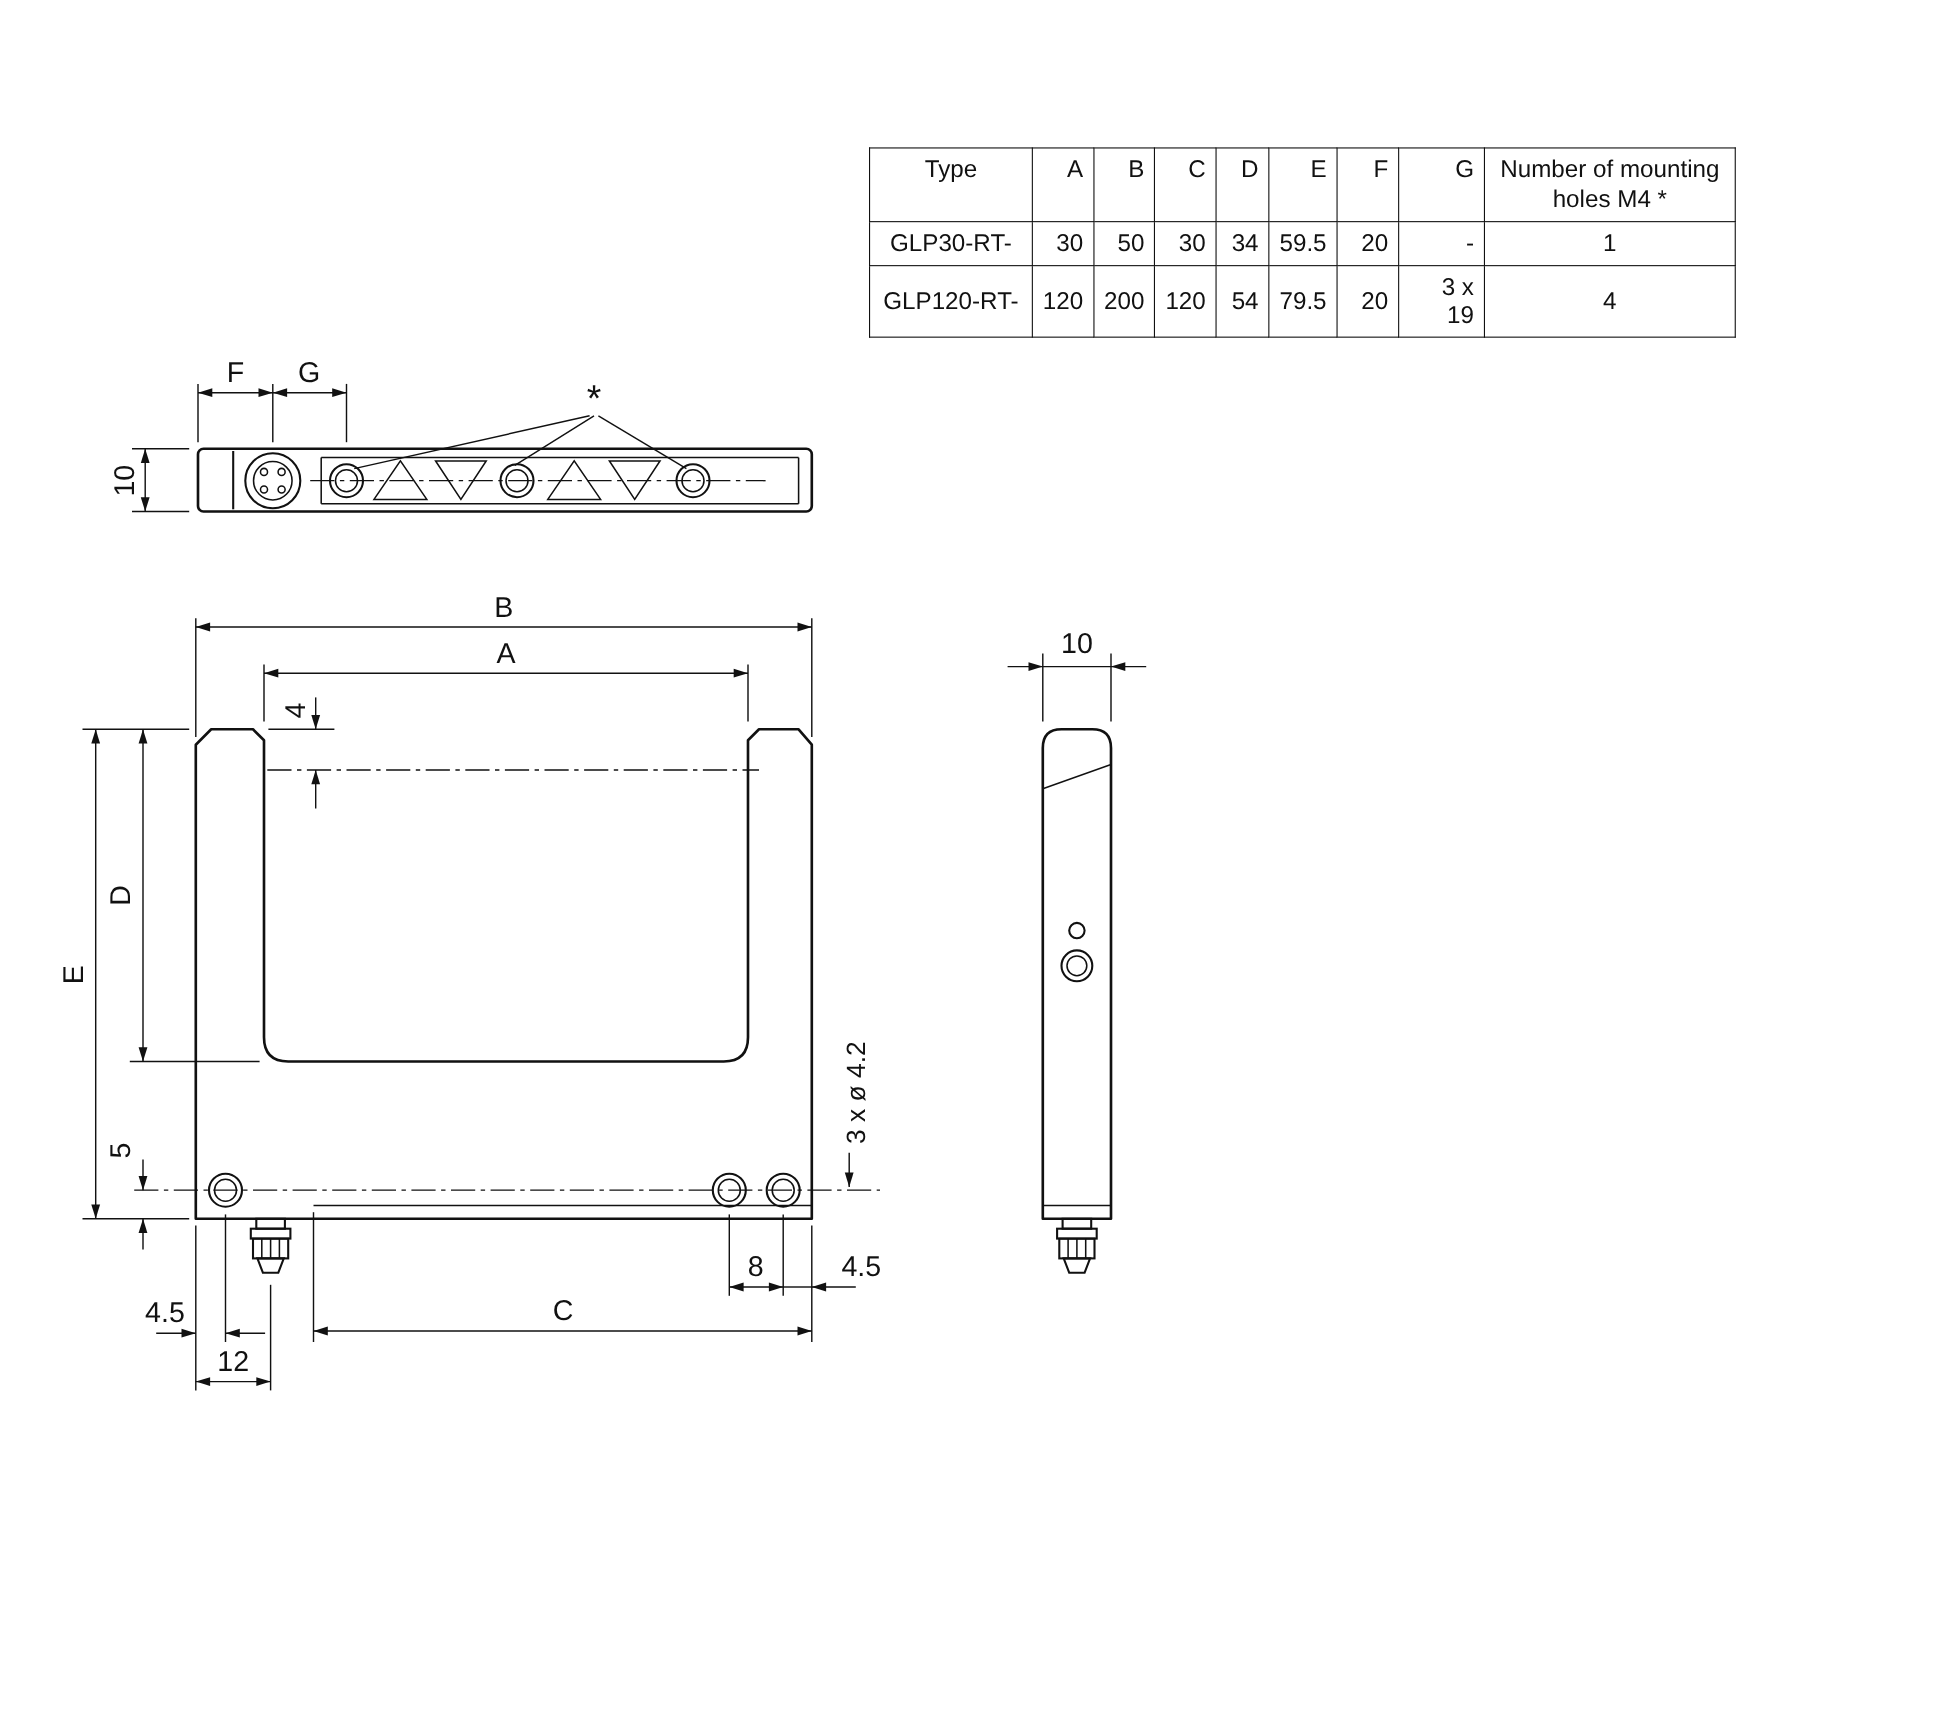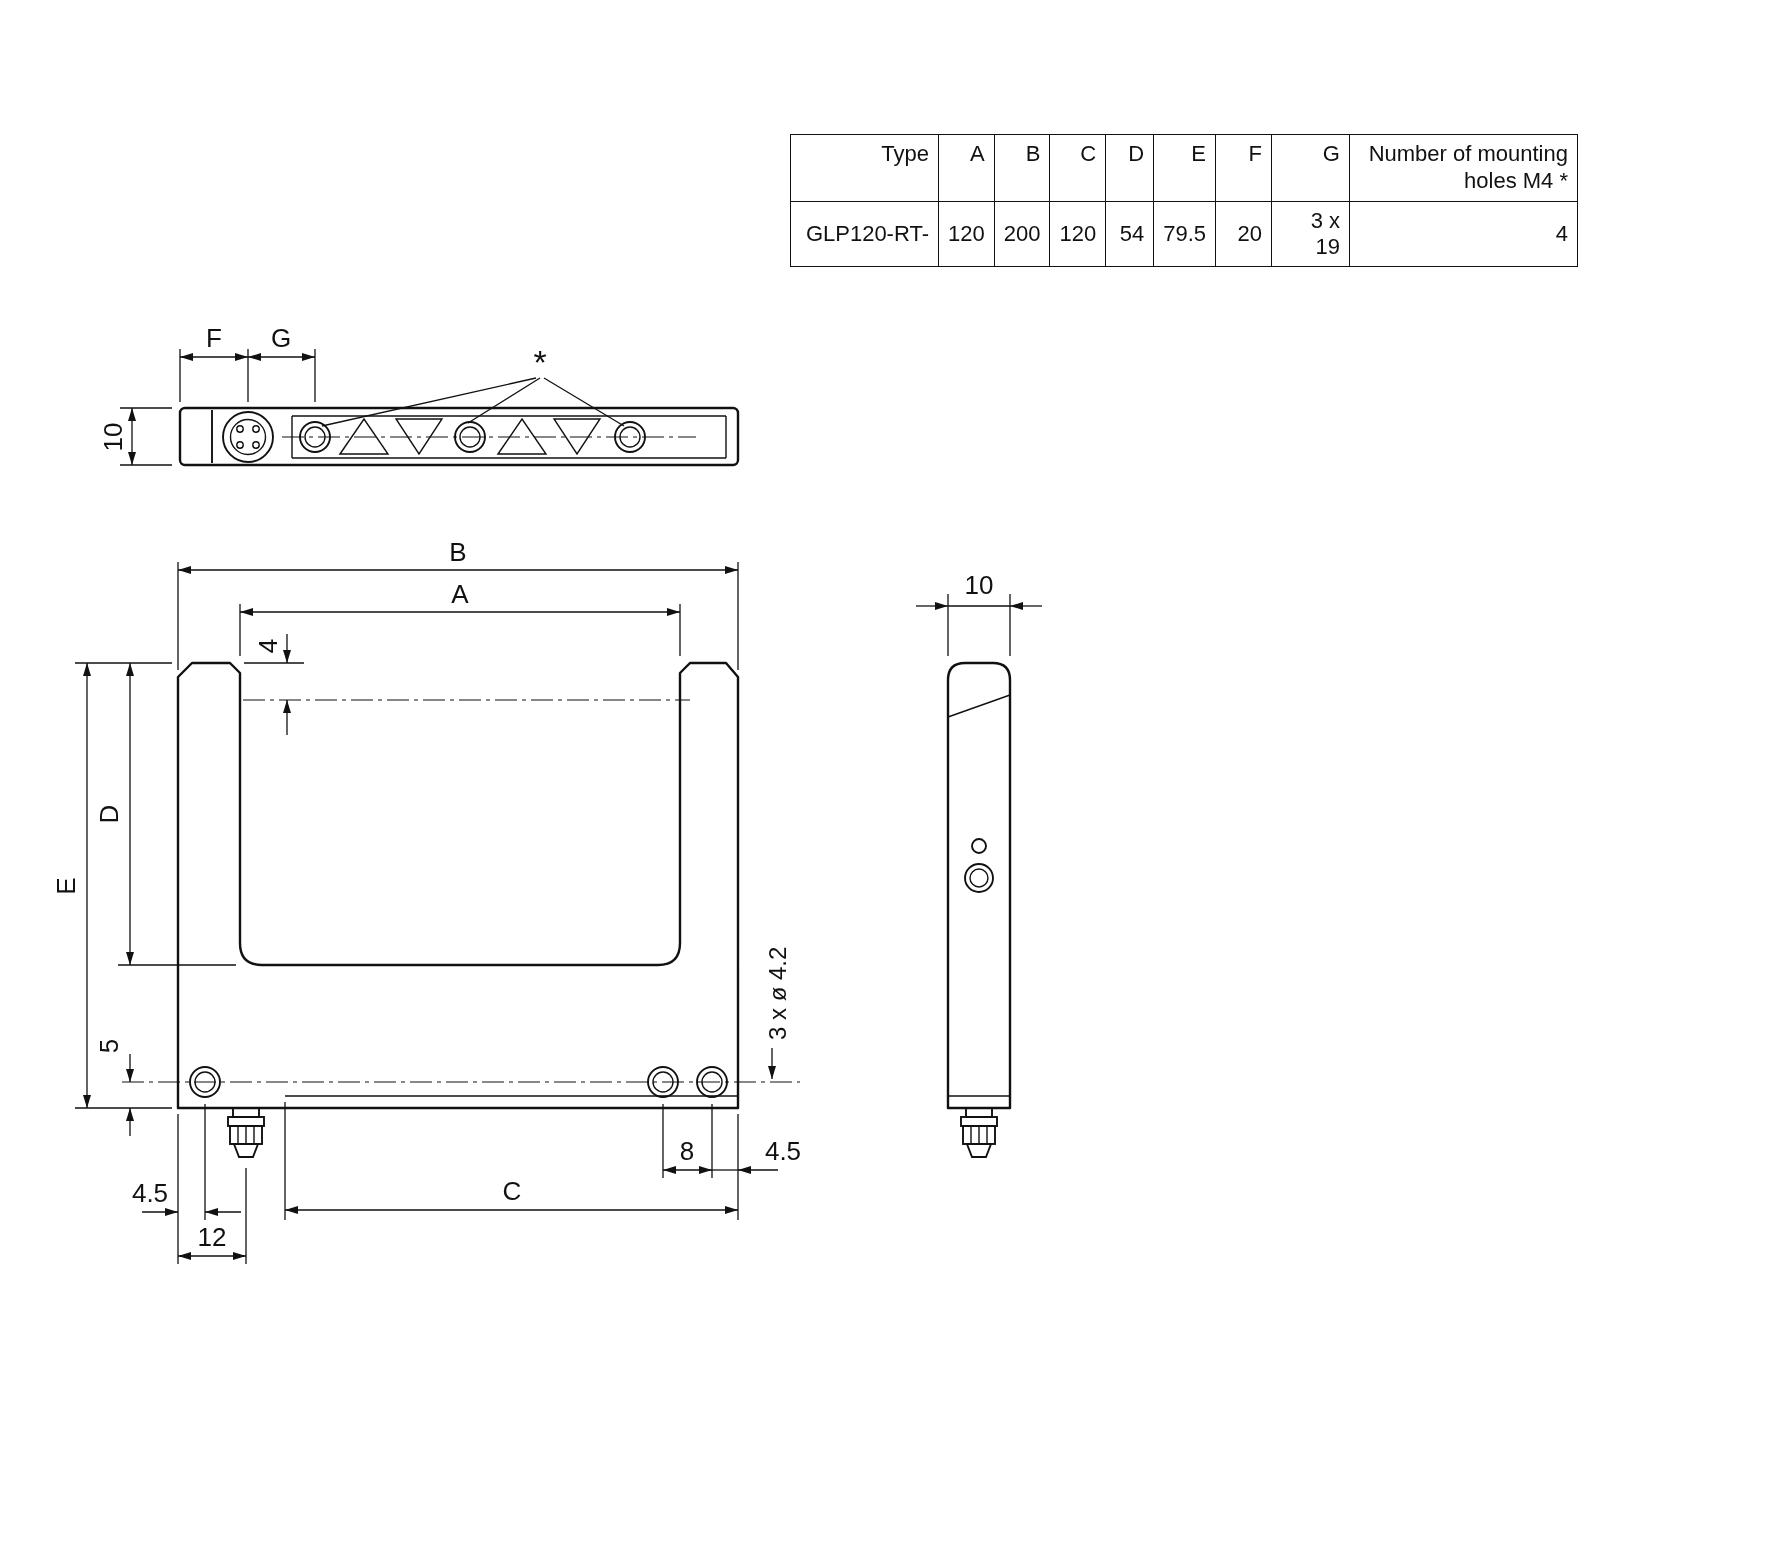--- a/index.html
+++ b/index.html
@@ -7,21 +7,21 @@
   body { font-family:"Liberation Sans", sans-serif; color:#111; }
   .canvas { position:relative; width:1772px; height:1559px; background:#fff; overflow:hidden; }
   .svg-layer { position:absolute; left:0; top:0; }
 
   
   .spec-table { position:absolute; left:790px; top:134px; border-collapse:collapse;
                 font-size:22px; color:#111; table-layout:fixed; }
   .spec-table th, .spec-table td { border:1.5px solid #111; padding:6px 9px; font-weight:400; }
   .spec-table thead th { vertical-align:top; height:64px; line-height:1.22; }
   .spec-table tbody td { height:40px; vertical-align:middle; }
-  .c-left { text-align:right; }
+  .c-left { text-align:center; }
   .c-num  { text-align:right; }
 
   
   .ol  { fill:none; stroke:#111; stroke-width:2.4; stroke-linejoin:round; }
   .md  { fill:none; stroke:#111; stroke-width:1.9; }
   .th  { fill:none; stroke:#111; stroke-width:1.4; }
   .dim { fill:none; stroke:#111; stroke-width:1.3; }
   .cl  { fill:none; stroke:#111; stroke-width:1.2; stroke-dasharray:22 5 4 5; }
   svg text { font-family:"Liberation Sans", sans-serif; fill:#111; }
   .lbl   { font-size:26px; }
@@ -263,20 +263,31 @@
         <th class="c-num">C</th>
         <th class="c-num">D</th>
         <th class="c-num">E</th>
         <th class="c-num">F</th>
         <th class="c-num">G</th>
         <th class="c-left">Number of mounting holes M4 *</th>
       </tr>
     </thead>
     <tbody>
       <tr>
+        <td class="c-left">GLP30-RT-</td>
+        <td class="c-num">30</td>
+        <td class="c-num">50</td>
+        <td class="c-num">30</td>
+        <td class="c-num">34</td>
+        <td class="c-num">59.5</td>
+        <td class="c-num">20</td>
+        <td class="c-num">-</td>
+        <td class="c-left">1</td>
+      </tr>
+      <tr>
         <td class="c-left">GLP120-RT-</td>
         <td class="c-num">120</td>
         <td class="c-num">200</td>
         <td class="c-num">120</td>
         <td class="c-num">54</td>
         <td class="c-num">79.5</td>
         <td class="c-num">20</td>
         <td class="c-num">3 x 19</td>
         <td class="c-left">4</td>
       </tr>

